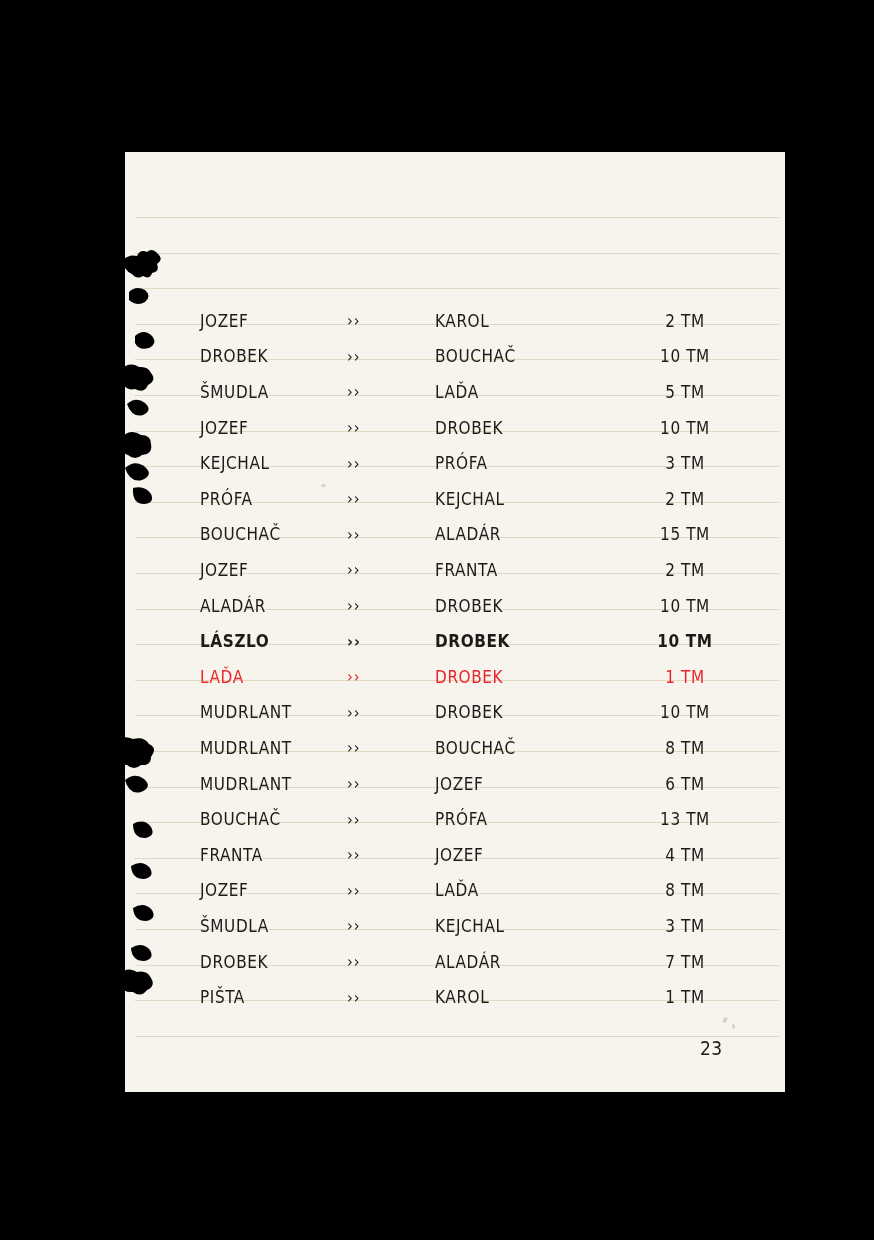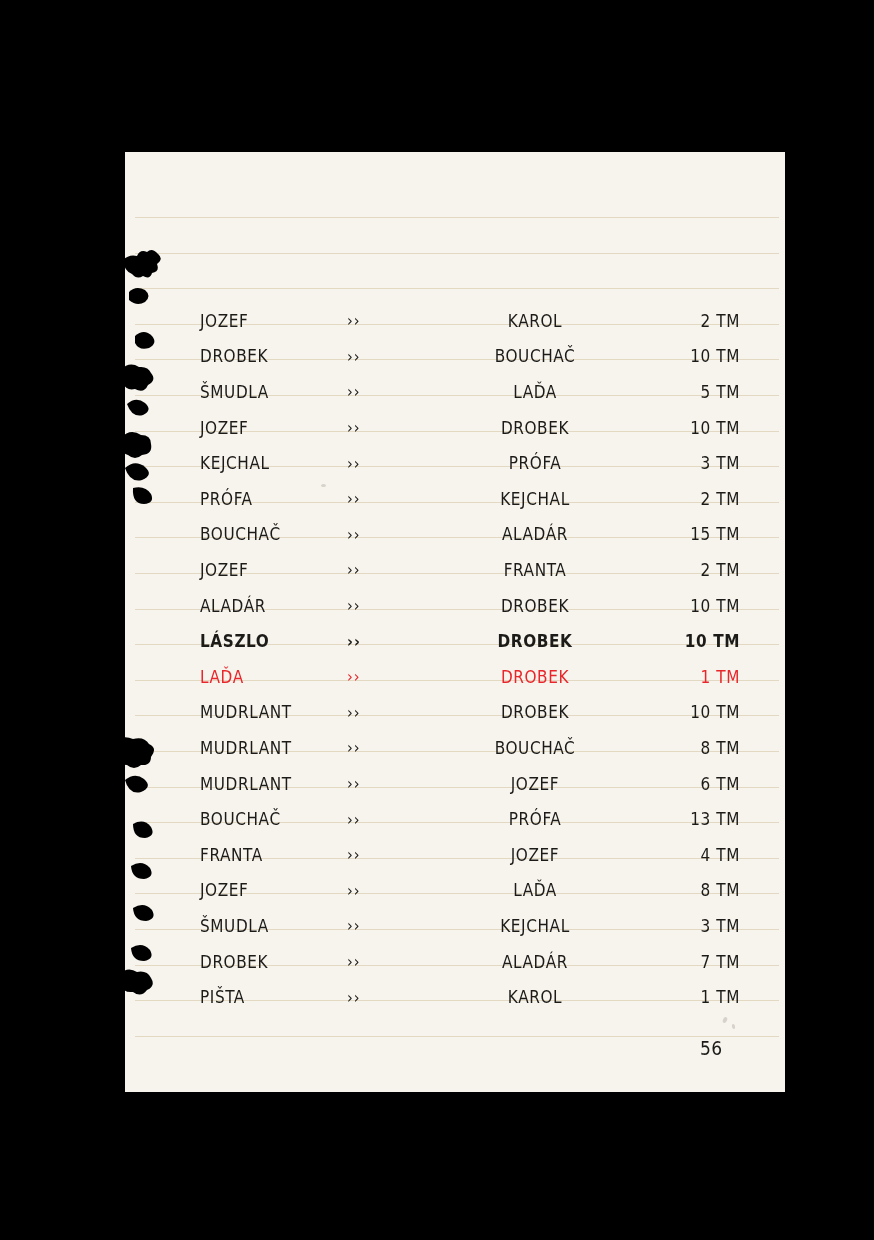--- a/index.html
+++ b/index.html
@@ -85,27 +85,27 @@
     left: 222px;
     width: 60px;
     text-align: left;
     font-size: 16px;
     letter-spacing: 1px;
   }
   .c-to {
     position: absolute;
     left: 310px;
     width: 200px;
-    text-align: center;
+    text-align: left;
   }
   .c-amt {
     position: absolute;
     left: 505px;
     width: 110px;
-    text-align: right;
+    text-align: center;
   }
   .row.highlight {
     color: #e8262b;
   }
 
   
   #page-number {
     position: absolute;
     left: 575px;
     top: 885px;
@@ -295,14 +295,14 @@
         <span class="c-amt">7 TM</span>
       </div>
       <div class="row" style="top: 779.4px;">
         <span class="c-from">Pišta</span>
         <span class="c-arrow">››</span>
         <span class="c-to">Karol</span>
         <span class="c-amt">1 TM</span>
       </div>
     </div>
 
-  <div id="page-number">56</div>
+  <div id="page-number">23</div>
 </div>
 
 </body></html>

